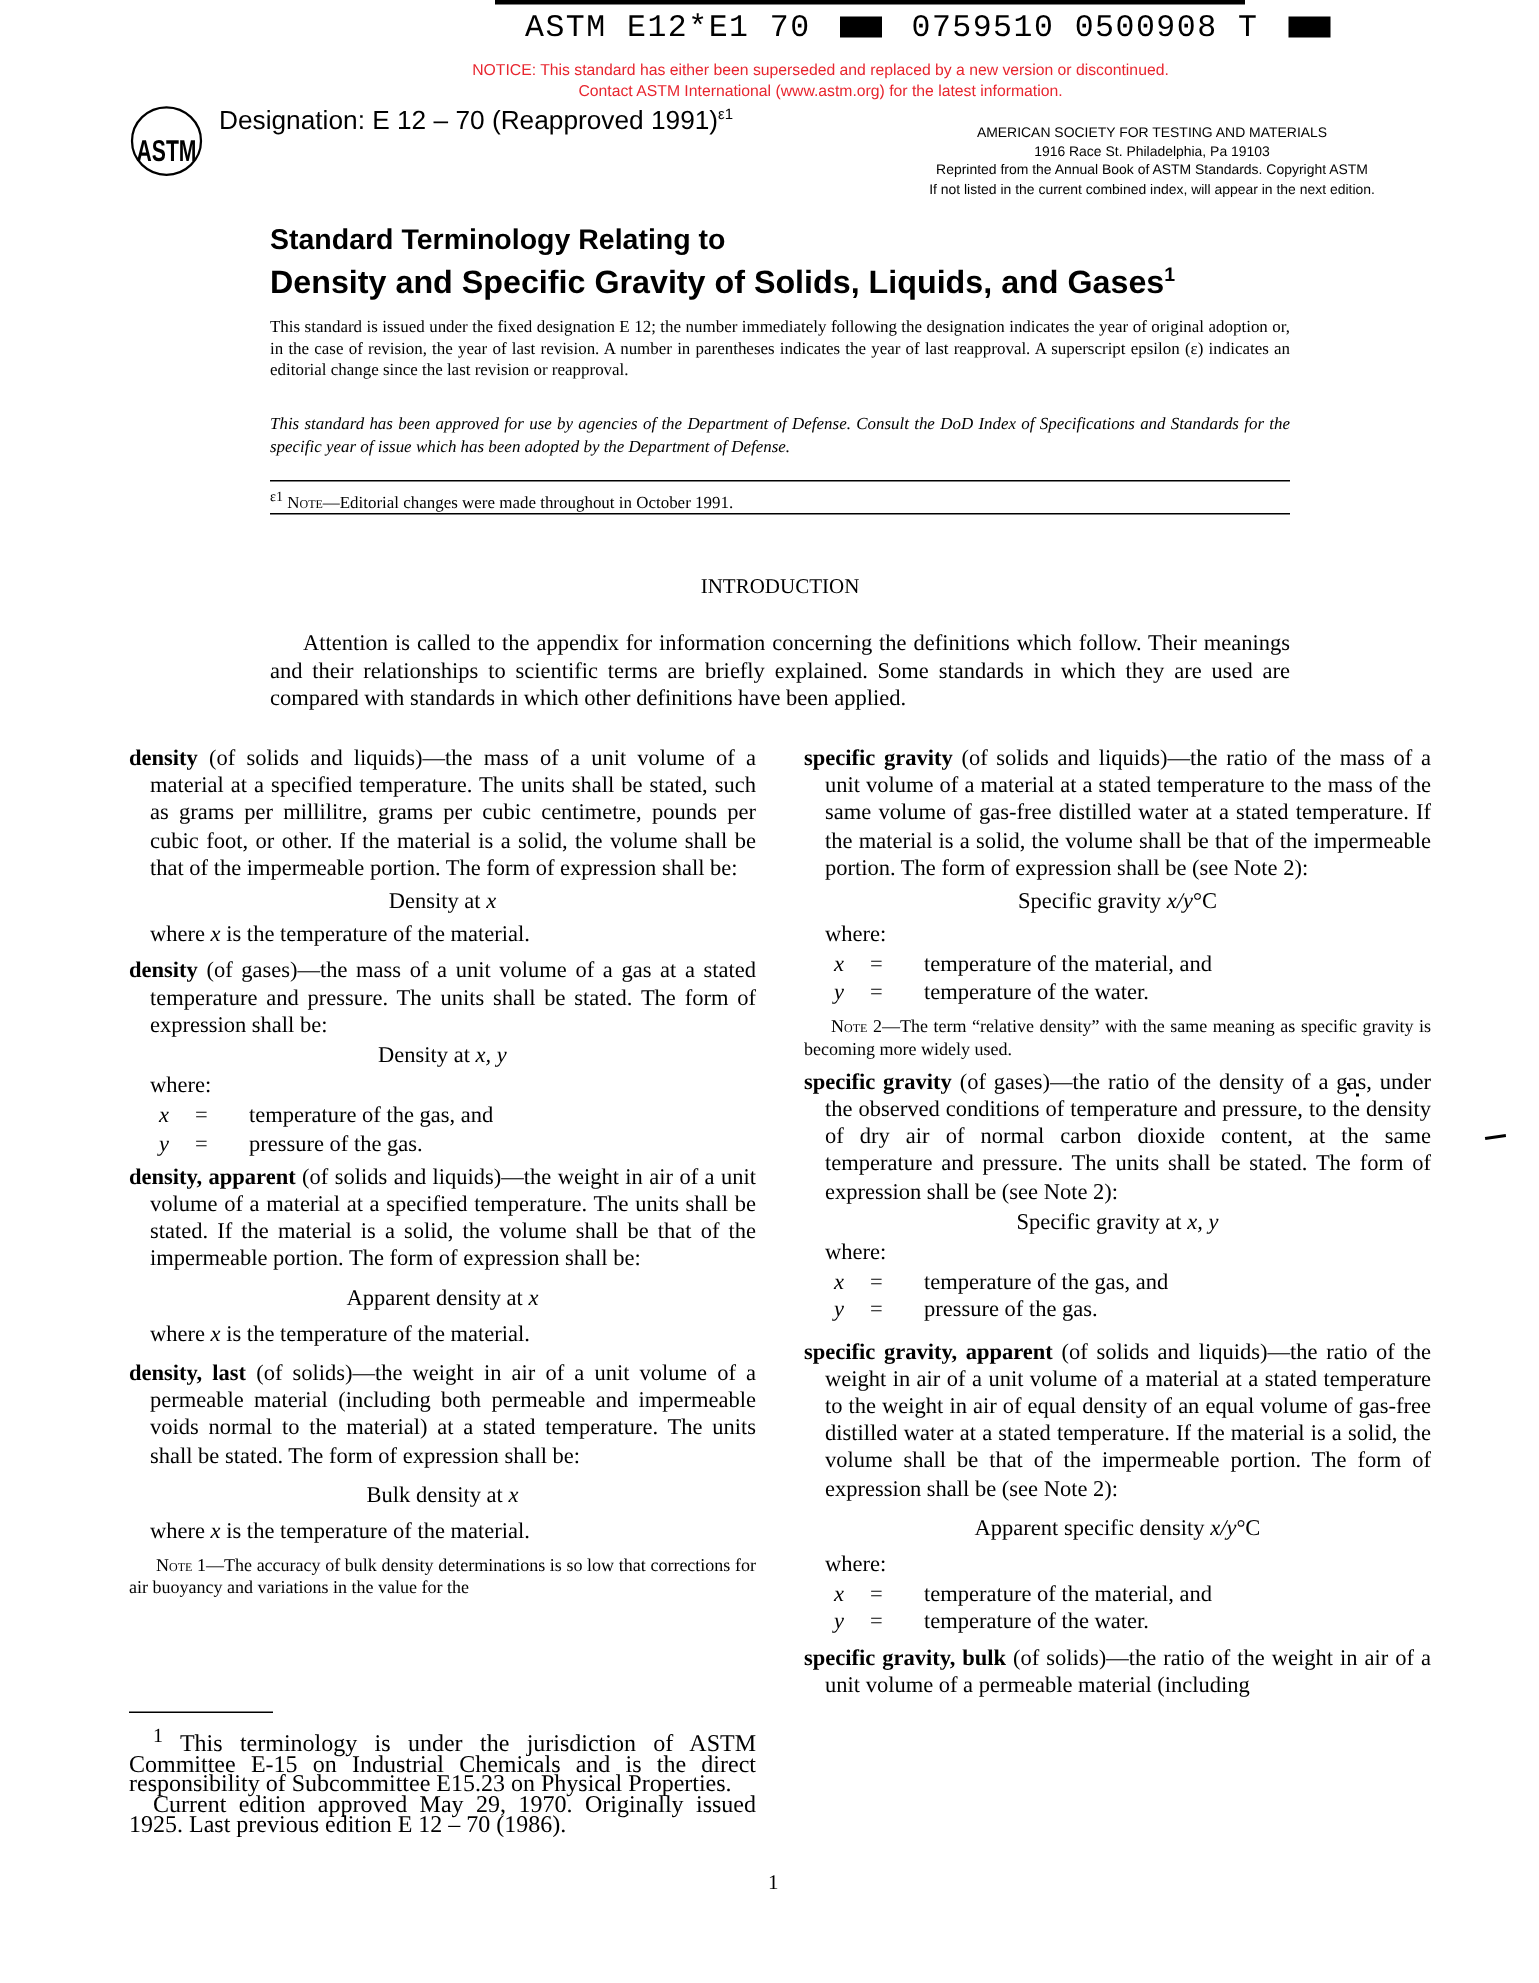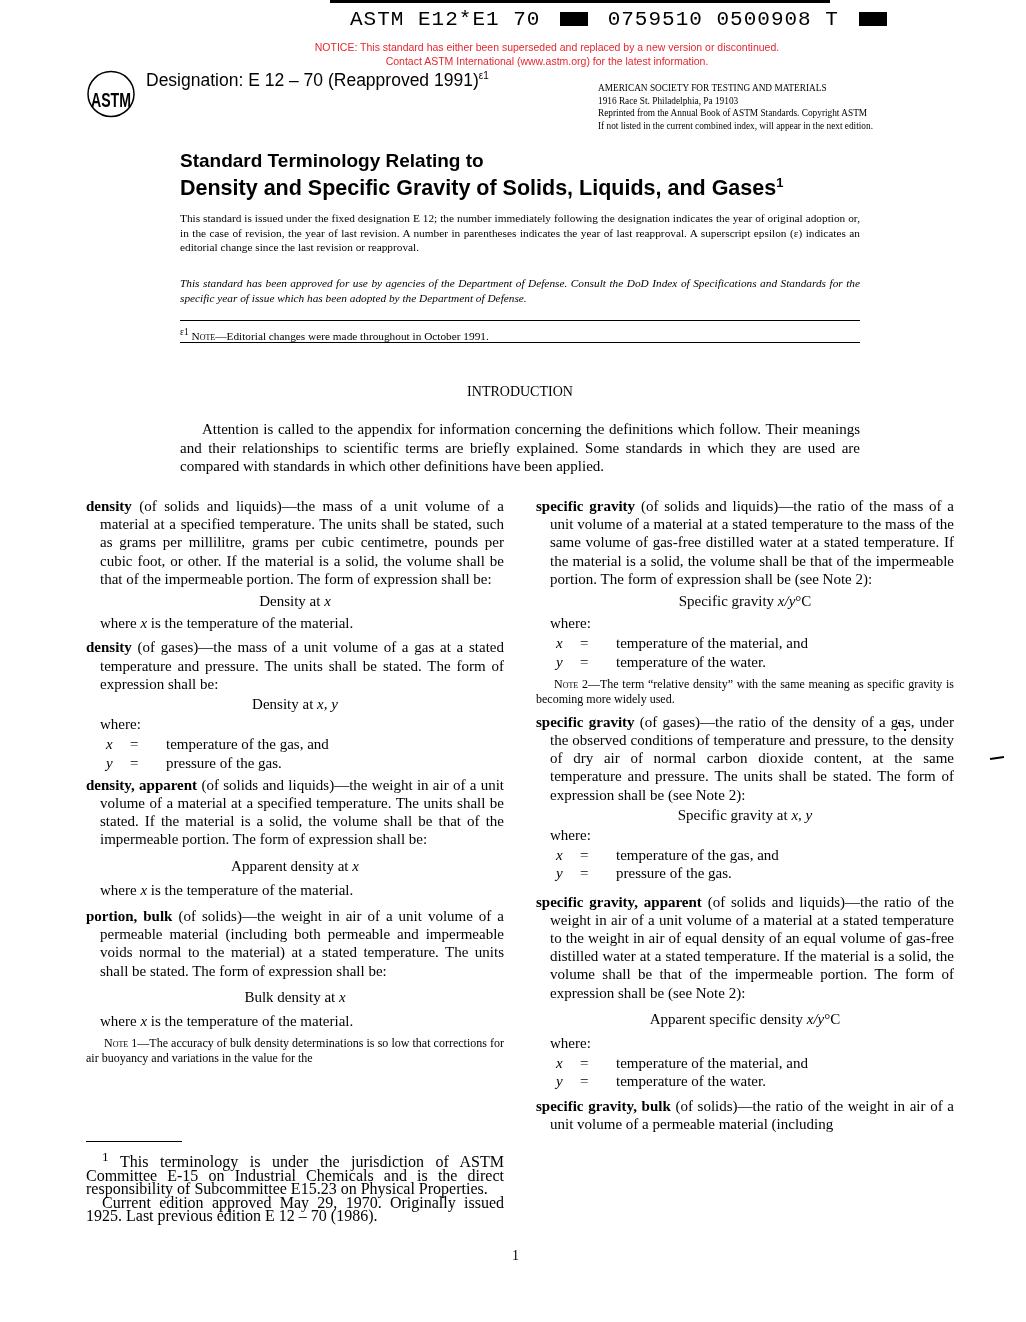--- a/index.html
+++ b/index.html
@@ -4,21 +4,21 @@
 <style>
   html, body { margin: 0; padding: 0; background: #ffffff; }
   body { width: 1026px; height: 1322px; position: relative; overflow: hidden; color: #000; font-family: "Liberation Serif", serif; }
   .topbar { position: absolute; left: 330px; top: 0; width: 500px; height: 3px; background: #000; }
   .header-code { position: absolute; left: 350px; top: 8px; font-family: "Liberation Mono", monospace; font-size: 21px; letter-spacing: 1px; white-space: nowrap; }
   .header-code .blk { display: inline-block; width: 28px; height: 14px; background: #000; vertical-align: middle; margin: 0 6px; }
   .notice { position: absolute; left: 212px; width: 670px; text-align: center; color: #e8252e; font-family: "Liberation Sans", sans-serif; font-size: 10.5px; }
   .logo { position: absolute; left: 86px; top: 70px; width: 50px; height: 48px; }
   .designation { position: absolute; left: 146px; top: 70px; font-family: "Liberation Sans", sans-serif; font-weight: normal; font-size: 17.5px; white-space: nowrap; }
   .designation sup { font-size: 10px; }
-  .society { position: absolute; left: 598px; top: 82px; width: 340px; text-align: left; font-family: Liberation Serif, serif; font-size: 9.3px; line-height: 12.5px; }
+  .society { position: absolute; left: 598px; top: 82px; width: 340px; text-align: center; font-family: Liberation Sans, sans-serif; font-size: 9.3px; line-height: 12.5px; }
   .title1 { position: absolute; left: 180px; top: 150px; font-family: "Liberation Sans", sans-serif; font-weight: bold; font-size: 19px; }
   .title2 { position: absolute; left: 180px; top: 175px; font-family: "Liberation Sans", sans-serif; font-weight: bold; font-size: 21.5px; white-space: nowrap; }
   .title2 sup { font-size: 13px; }
   .small-para { position: absolute; left: 180px; width: 680px; font-size: 11.3px; line-height: 14.5px; text-align: justify; }
   .italic { font-style: italic; }
   .rule { position: absolute; left: 180px; width: 680px; height: 1px; background: #000; }
   .intro-head { position: absolute; left: 180px; width: 680px; top: 384px; text-align: center; font-size: 14px; }
   .intro-body { position: absolute; left: 180px; width: 680px; top: 420px; font-size: 15px; line-height: 18.5px; text-align: justify; text-indent: 22px; }
   .col { position: absolute; width: 418px; font-size: 15px; line-height: 18.2px; }
   .col-left { left: 86px; top: 497px; }
@@ -107,21 +107,21 @@
         <span class="sym">y</span>
         <span class="eq">=</span>
         <span>pressure of the gas.</span>
       </div>
   </div>
 
   <p class="term" style="margin-top:4px"><b>density, apparent</b><span> (of solids and liquids)—the weight in air of a unit volume of a material at a specified temperature. The units shall be stated. If the material is a solid, the volume shall be that of the impermeable portion. The form of expression shall be:</span></p>
   <div class="formula" style="margin:8px 0 6px"><span>Apparent density at </span><i>x</i></div>
   <div class="where"><span>where </span><i>x</i><span> is the temperature of the material.</span></div>
 
-  <p class="term" style="margin-top:8px"><b>portion, bulk</b><span> (of solids)—the weight in air of a unit volume of a permeable material (including both permeable and impermeable voids normal to the material) at a stated temperature. The units shall be stated. The form of expression shall be:</span></p>
+  <p class="term" style="margin-top:8px"><b>density, last</b><span> (of solids)—the weight in air of a unit volume of a permeable material (including both permeable and impermeable voids normal to the material) at a stated temperature. The units shall be stated. The form of expression shall be:</span></p>
   <div class="formula" style="margin:8px 0 6px"><span>Bulk density at </span><i>x</i></div>
   <div class="where"><span>where </span><i>x</i><span> is the temperature of the material.</span></div>
 
   <p class="note"><span class="sc">Note 1</span><span>—The accuracy of bulk density determinations is so low that corrections for air buoyancy and variations in the value for the</span></p>
 </div>
 
 <div class="col col-right">
 
   <p class="term"><b>specific gravity</b><span> (of solids and liquids)—the ratio of the mass of a unit volume of a material at a stated temperature to the mass of the same volume of gas-free distilled water at a stated temperature. If the material is a solid, the volume shall be that of the impermeable portion. The form of expression shall be (see Note 2):</span></p>
   <div class="formula"><span>Specific gravity </span><i>x/y</i><span>°C</span></div>

